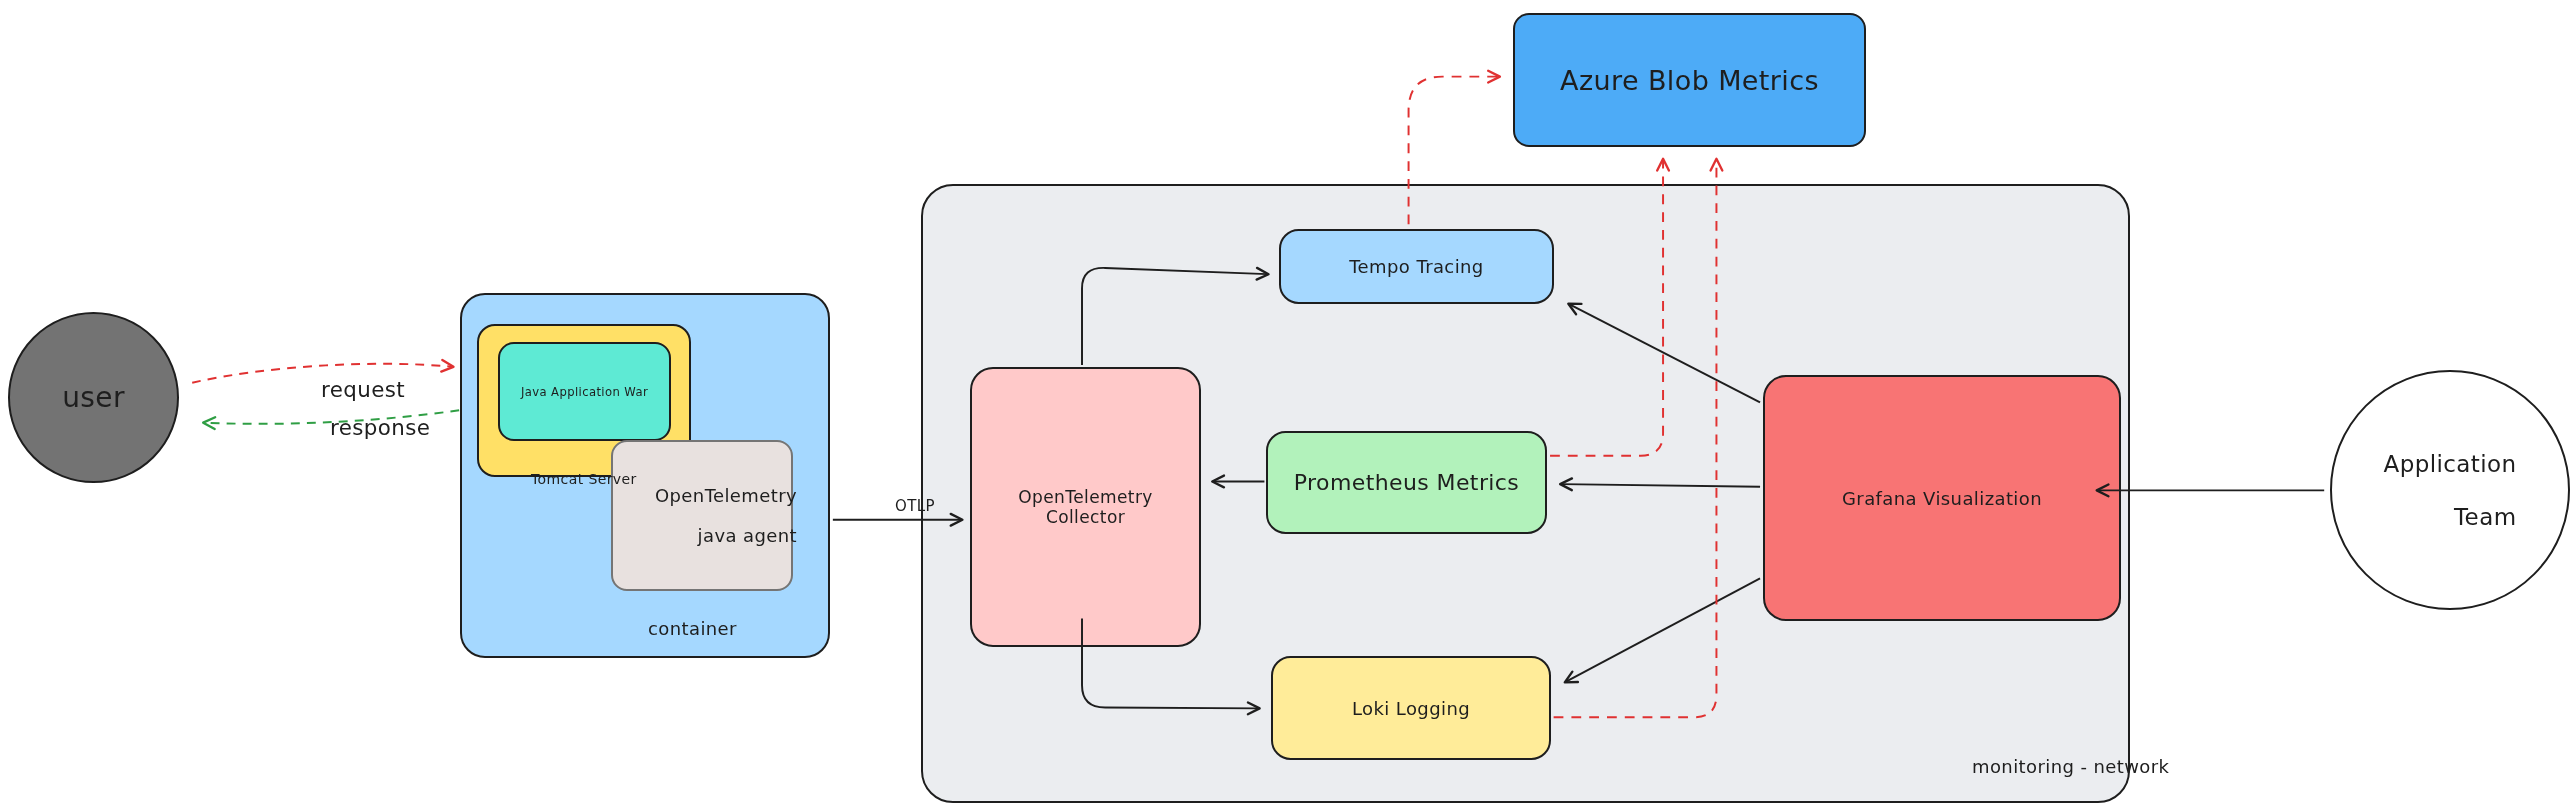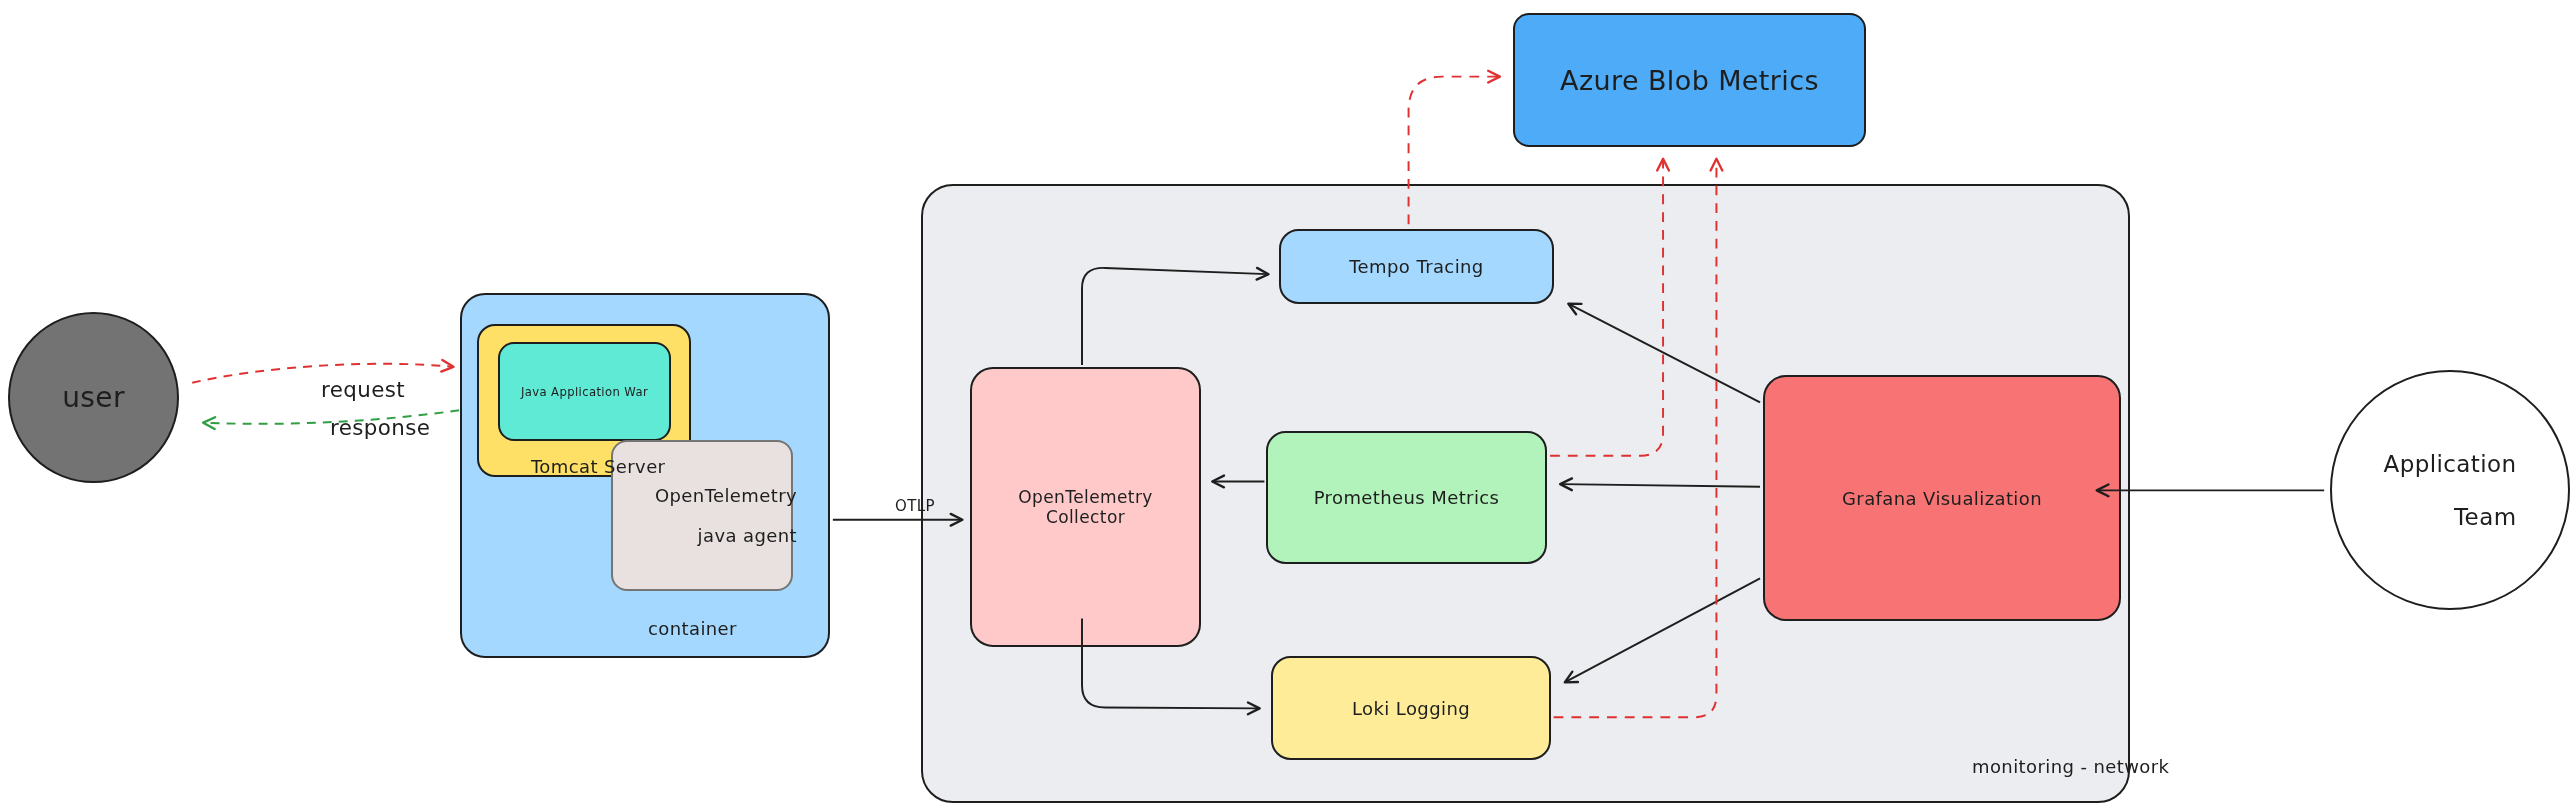--- a/index.html
+++ b/index.html
@@ -53,21 +53,21 @@
 
 <div class="stage">
 
   <div class="node rect" style="left:921px; top:184px; width:1209px; height:619px; background:#ebedf0; border-radius:32px;"></div>
   <div class="label" style="left:1938px; top:756px; font-size:18px;">monitoring - network</div>
 
   <div class="node rect" style="left:460px; top:293px; width:370px; height:365px; background:#a5d8ff; border-radius:25px; z-index:1;"></div>
   <div class="label" style="left:614px; top:618px; font-size:18px; z-index:6;">container</div>
 
   <div class="node rect" style="left:477px; top:324px; width:214px; height:153px; background:#ffe066; border-radius:18px; z-index:2;"></div>
-  <div class="label" style="left:497px; top:456px; font-size:18px; z-index:5;">Tomcat Server</div>
+  <div class="label" style="left:497px; top:471px; font-size:14px; z-index:5;">Tomcat Server</div>
 
   <div class="node rect" style="left:498px; top:342px; width:173px; height:99px; background:#5eead4; border-radius:16px; z-index:3; font-size:11.6px;">
     <span>Java Application War</span>
   </div>
 
   <div class="node rect" style="left:611px; top:440px; width:182px; height:151px; background:#e8e1df; border-color:#757575; border-radius:16px; z-index:4; font-size:18px;padding-left:48px;">
     <div class="stack" style="gap:19.6px;">
       <span>OpenTelemetry</span>
       <span>java agent</span>
     </div>
@@ -78,21 +78,21 @@
   </div>
 
   <div class="node rect" style="left:970px; top:367px; width:231px; height:280px; background:#ffc9c9; border-radius:23px; z-index:2; font-size:17px; padding:0 10.7px;">
     <span>OpenTelemetry Collector</span>
   </div>
 
   <div class="node rect" style="left:1279px; top:229px; width:275px; height:75px; background:#a5d8ff; border-radius:19.6px; z-index:2; font-size:18px;">
     <span>Tempo Tracing</span>
   </div>
 
-  <div class="node rect" style="left:1266px; top:431px; width:281px; height:133px; background:#b2f2bb; border-radius:19.6px; z-index:2; font-size:18px;">
+  <div class="node rect" style="left:1266px; top:431px; width:281px; height:103px; background:#b2f2bb; border-radius:19.6px; z-index:2; font-size:22px;">
     <span>Prometheus Metrics</span>
   </div>
 
   <div class="node rect" style="left:1271px; top:656px; width:280px; height:104px; background:#ffec99; border-radius:19.6px; z-index:2; font-size:18px;">
     <span>Loki Logging</span>
   </div>
 
   <div class="node rect" style="left:1763px; top:375px; width:358px; height:246px; background:#f87474; border-radius:23px; z-index:2; font-size:18px;">
     <span>Grafana Visualization</span>
   </div>

